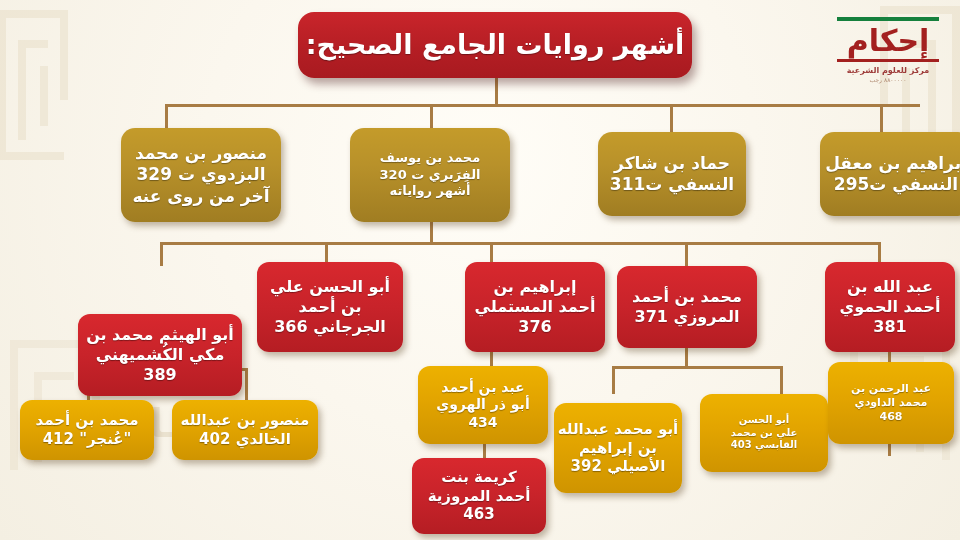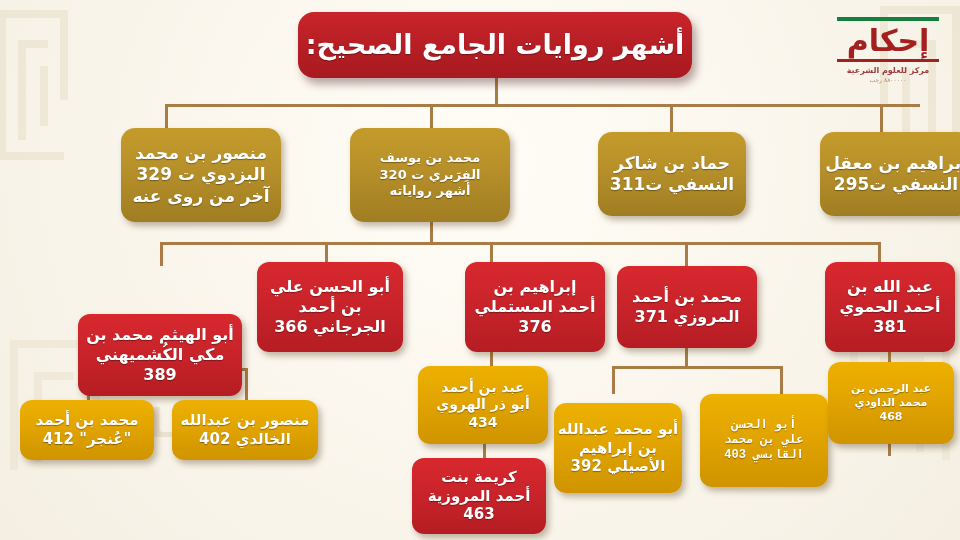--- a/index.html
+++ b/index.html
@@ -205,21 +205,21 @@
 434</div>
 
   <div class="node red" style="left:412px;top:458px;width:134px;height:76px;font-size:15px;">كريمة بنت
 أحمد المروزية
 463</div>
 
   <div class="node gold" style="left:554px;top:394px;width:128px;height:90px;font-size:15px;margin-top:9px;">أبو محمد عبدالله
 بن إبراهيم
 الأصيلي 392</div>
 
-  <div class="node gold" style="left:700px;top:394px;width:128px;height:93px;font-size:12px;font-family:Liberation Mono, monospace;">أبو الحسن
+  <div class="node gold" style="left:700px;top:394px;width:128px;height:78px;font-size:10px;">أبو الحسن
 علي بن محمد
 القابسي 403</div>
 
   <div class="node gold" style="left:828px;top:362px;width:126px;height:82px;font-size:11px;">عبد الرحمن بن
 محمد الداودي
 468</div>
 
 
 </div>
 

